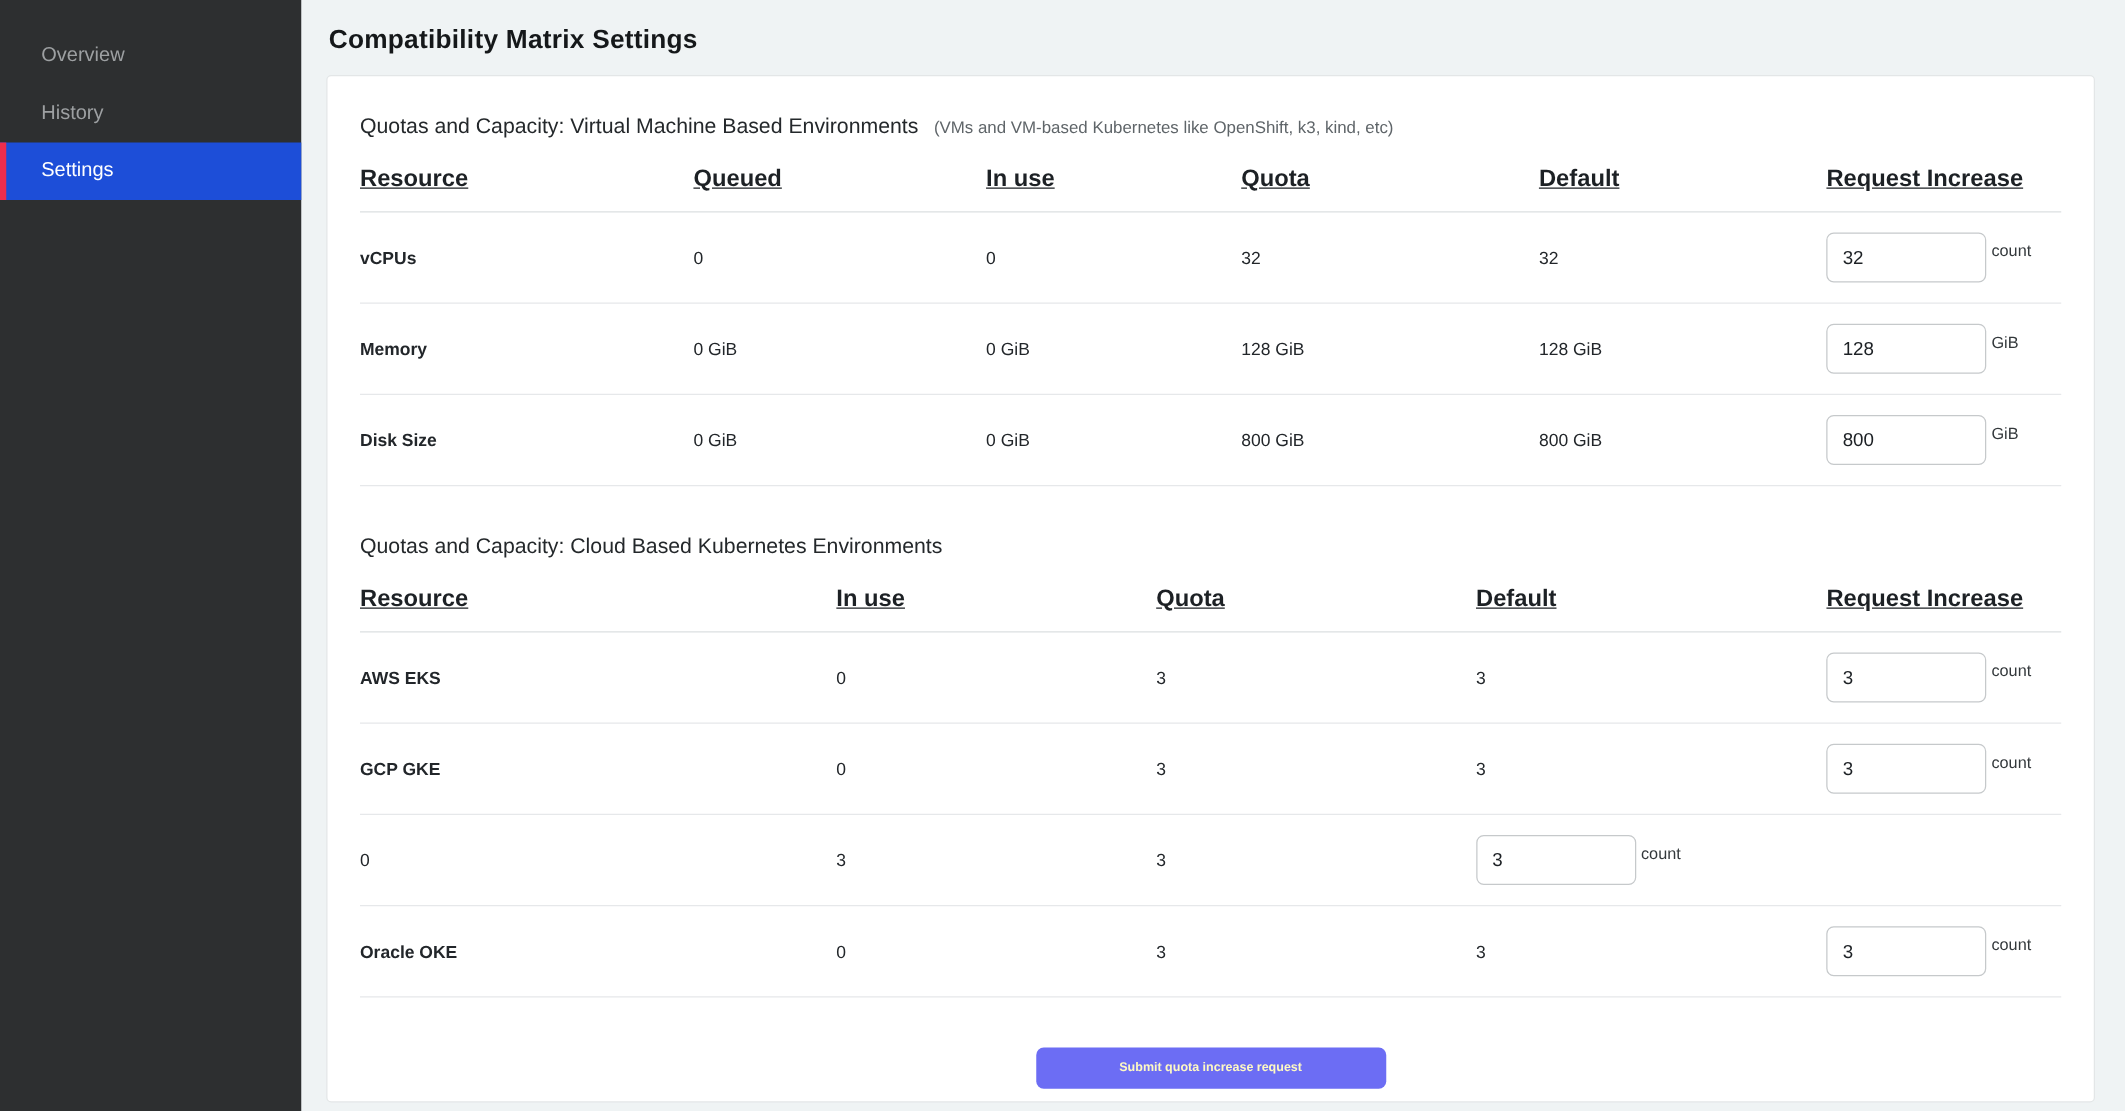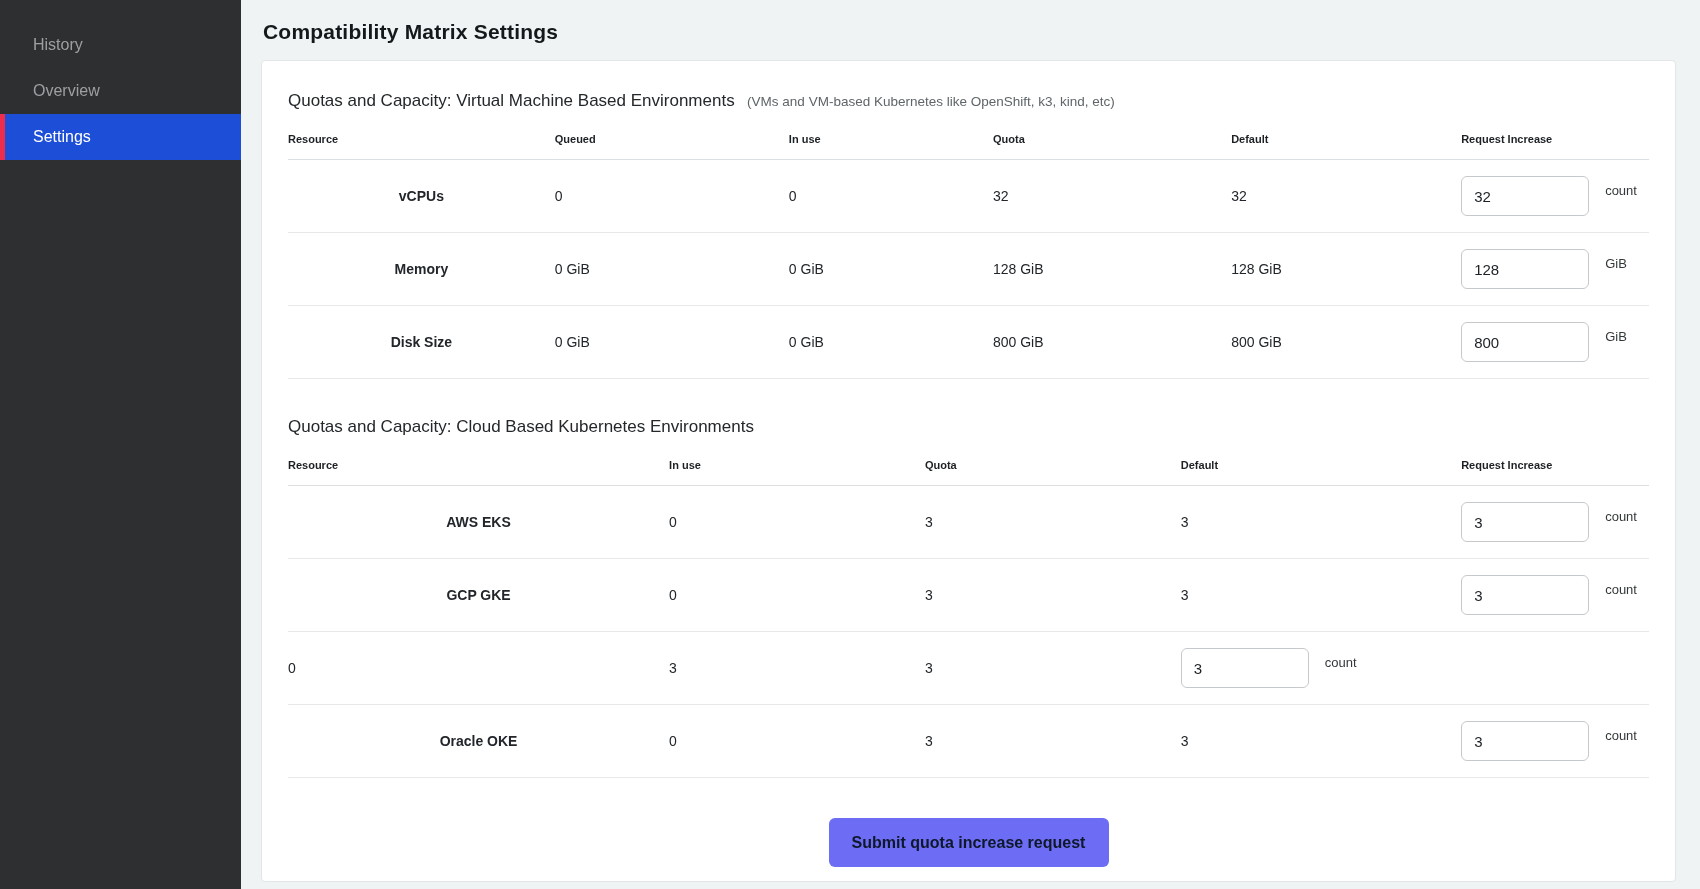--- a/index.html
+++ b/index.html
@@ -69,75 +69,76 @@
   }
 
   .t1-grid { display: grid; grid-template-columns: 19.6% 17.2% 15% 17.5% 16.9% auto; align-items: center; }
   .t2-grid { display: grid; grid-template-columns: 28% 18.8% 18.8% 20.6% auto; align-items: center; }
 
   .thead {
     border-bottom: 1px solid #dcdfe1;
     padding-bottom: 14px;
   }
   .th {
-    font-size: 11px;
+    font-size: 19px;
     font-weight: 700;
     color: #1d2125;
+    text-decoration: underline;
   }
 
   .trow {
     min-height: 73px;
     border-bottom: 1px solid #e6e8ea;
   }
   .td { font-size: 14px; color: #22262a; }
-  .td.resource { font-weight: 600; text-align: center; }
+  .td.resource { font-weight: 600; }
 
   .req-cell { display: flex; align-items: flex-start; padding: 14px 0; }
   .req-input {
     width: 128px;
     height: 40px;
     border: 1px solid #c6c9cb;
     border-radius: 6px;
     padding: 0 12px;
     font-size: 15px;
     color: #1d2125;
     font-family: "Liberation Sans", sans-serif;
     outline: none;
     background: #fff;
   }
   .req-unit {
     font-size: 13px;
     color: #33383b;
-    margin-left: 16px;
+    margin-left: 4px;
     margin-top: 7px;
   }
 
   .section-gap { height: 34px; }
 
   .submit-wrap { text-align: center; padding: 40px 0 12px 0; }
   .submit-btn {
     background: #6c6df4;
-    color: #0f172a;
+    color: #fef9c3;
     border: none;
     border-radius: 6px;
-    font-size: 16px;
+    font-size: 10px;
     font-weight: 700;
     font-family: "Liberation Sans", sans-serif;
     padding: 8px 22px;
     min-width: 280px;
-    height: 49px;
+    height: 33px;
     cursor: pointer;
   }
 </style>
 </head>
 <body>
 
 <nav class="sidebar">
+  <div class="side-item">Overview</div>
   <div class="side-item">History</div>
-  <div class="side-item">Overview</div>
   <div class="side-item active">Settings</div>
 </nav>
 
 <main class="main">
   <h1 class="page-title">Compatibility Matrix Settings</h1>
 
   <section class="card">
 
     <div class="section-head">
       <span class="section-title">Quotas and Capacity: Virtual Machine Based Environments</span>

